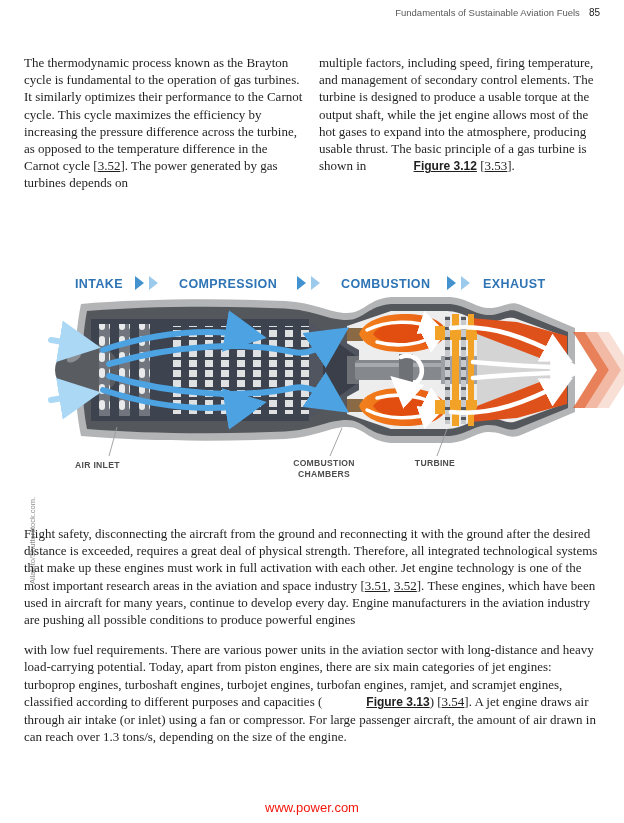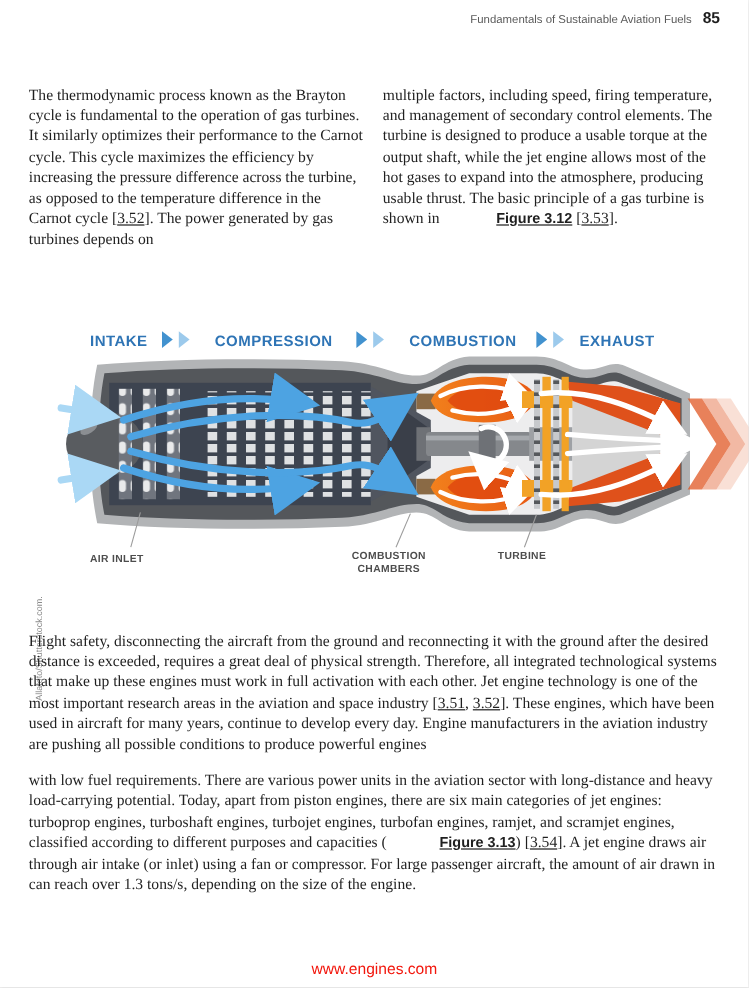--- a/index.html
+++ b/index.html
@@ -7,25 +7,25 @@
     position:relative; width:624px; height:823px; background:#ffffff;
     font-family:"Liberation Serif", serif; color:#1f1f1f; overflow:hidden;
     margin:0 auto; box-shadow:0 0 4px rgba(0,0,0,.25);
   }
   
   .page-header{
     position:absolute; top:7px; right:24px;
     font-family:"Liberation Sans", sans-serif; font-size:9.5px; color:#5a5a5a;
     display:flex; align-items:flex-end; gap:9px;
   }
-  .page-header .pagenum{ font-size:13px; font-weight:bold; color:#1c1c1c; }
+  .page-header .pagenum{ font-size:10px; font-weight:normal; color:#1c1c1c; }
 
   
   .cols{ position:absolute; left:24px; right:23px; display:flex; gap:13px; }
-  .cols.top{ top:70px; }
+  .cols.top{ top:54px; }
   .cols.bottom{ top:525px;flex-direction:column; }
   .col{ flex:1 1 0; font-size:13px; line-height:17.2px; text-align:left; }
   .col p{ margin:0; }
   .b{ font-weight:bold; font-family:"Liberation Sans", sans-serif; font-size:12px;padding-left:44px; }
   .u{ text-decoration:underline; }
   span.u:not(.b){ font-family:inherit; }
 
   
   .fig-caption{
     position:absolute; top:239px; left:24px; right:23px;
@@ -254,15 +254,15 @@
 
   <section class="cols bottom">
     <div class="col">
       <p>Flight safety, disconnecting the aircraft from the ground and reconnecting it with the ground after the desired distance is exceeded, requires a great deal of physical strength. Therefore, all integrated technological systems that make up these engines must work in full activation with each other. Jet engine technology is one of the most important research areas in the aviation and space industry [<span class="u">3.51</span>, <span class="u">3.52</span>]. These engines, which have been used in aircraft for many years, continue to develop every day. Engine manufacturers in the aviation industry are pushing all possible conditions to produce powerful engines</p>
     </div>
     <div class="col">
       <p>with low fuel requirements. There are various power units in the aviation sector with long-distance and heavy load-carrying potential. Today, apart from piston engines, there are six main categories of jet engines: turboprop engines, turboshaft engines, turbojet engines, turbofan engines, ramjet, and scramjet engines, classified according to different purposes and capacities (<span class="b u">Figure 3.13</span>) [<span class="u">3.54</span>]. A jet engine draws air through air intake (or inlet) using a fan or compressor. For large passenger aircraft, the amount of air drawn in can reach over 1.3 tons/s, depending on the size of the engine.</p>
     </div>
   </section>
 
-  <div class="watermark" style="color: rgb(242, 23, 13);">www.engines.com</div>
+  <div class="watermark" style="color: rgb(242, 23, 13);">www.power.com</div>
 
 </div>
 
 </body></html>

